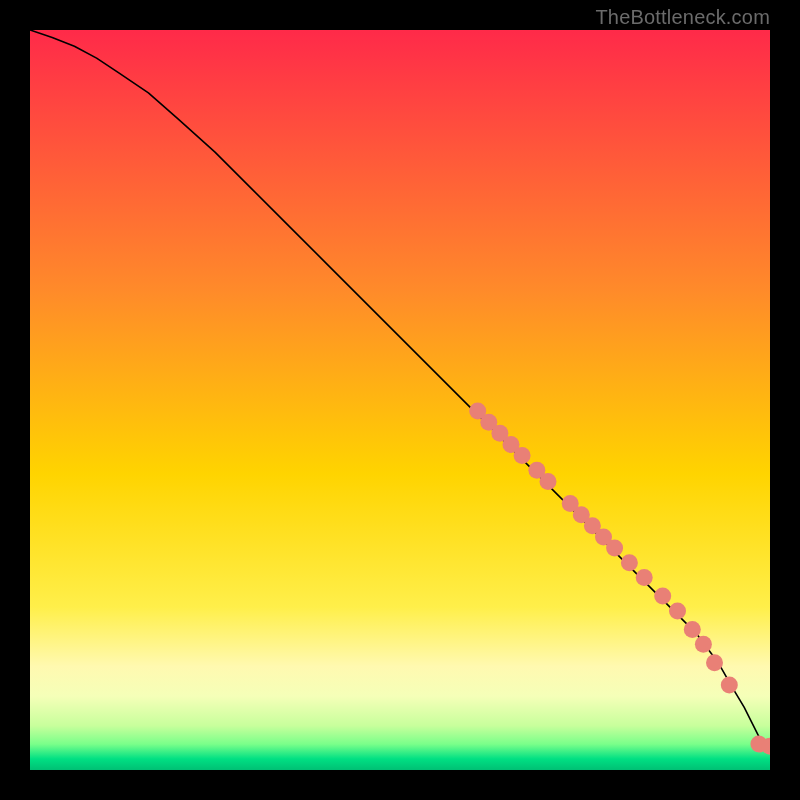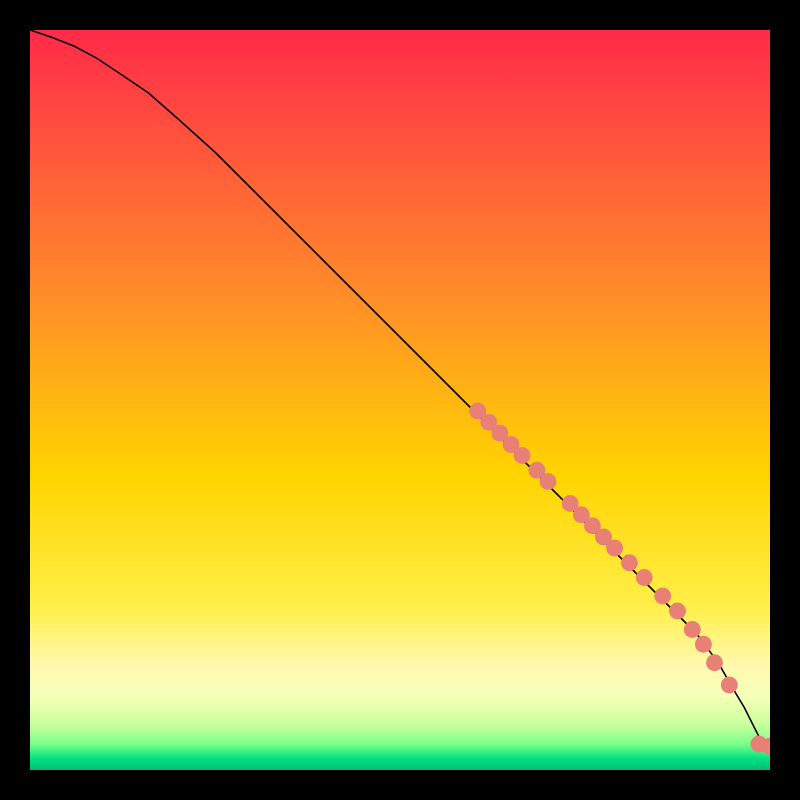--- a/index.html
+++ b/index.html
@@ -4,20 +4,21 @@
 <style>
   html,body{margin:0;padding:0;width:800px;height:800px;background:#000;overflow:hidden;font-family:Arial,Helvetica,sans-serif}
   .wrap{position:relative;width:800px;height:800px;background:#000}
   .plot{position:absolute;left:30px;top:30px;width:740px;height:740px}
   .attrib{position:absolute;top:6px;right:30px;color:#6b6b6b;font-size:20px;font-weight:400;letter-spacing:.2px}
   svg{display:block}
 </style>
 </head>
 <body>
 <div class="wrap">
+  <div class="attrib">TheBottleneck.com</div>
   <div class="plot">
     <svg id="svg" width="740" height="740" viewBox="0 0 740 740">
         <defs>
           <linearGradient id="bg" x1="0" y1="0" x2="0" y2="1">
             <stop offset="0%" stop-color="#ff2a49"></stop>
             <stop offset="35%" stop-color="#ff8a2a"></stop>
             <stop offset="60%" stop-color="#ffd400"></stop>
             <stop offset="78%" stop-color="#ffef4a"></stop>
             <stop offset="86%" stop-color="#fff9b0"></stop>
             <stop offset="90%" stop-color="#f5ffb8"></stop>

